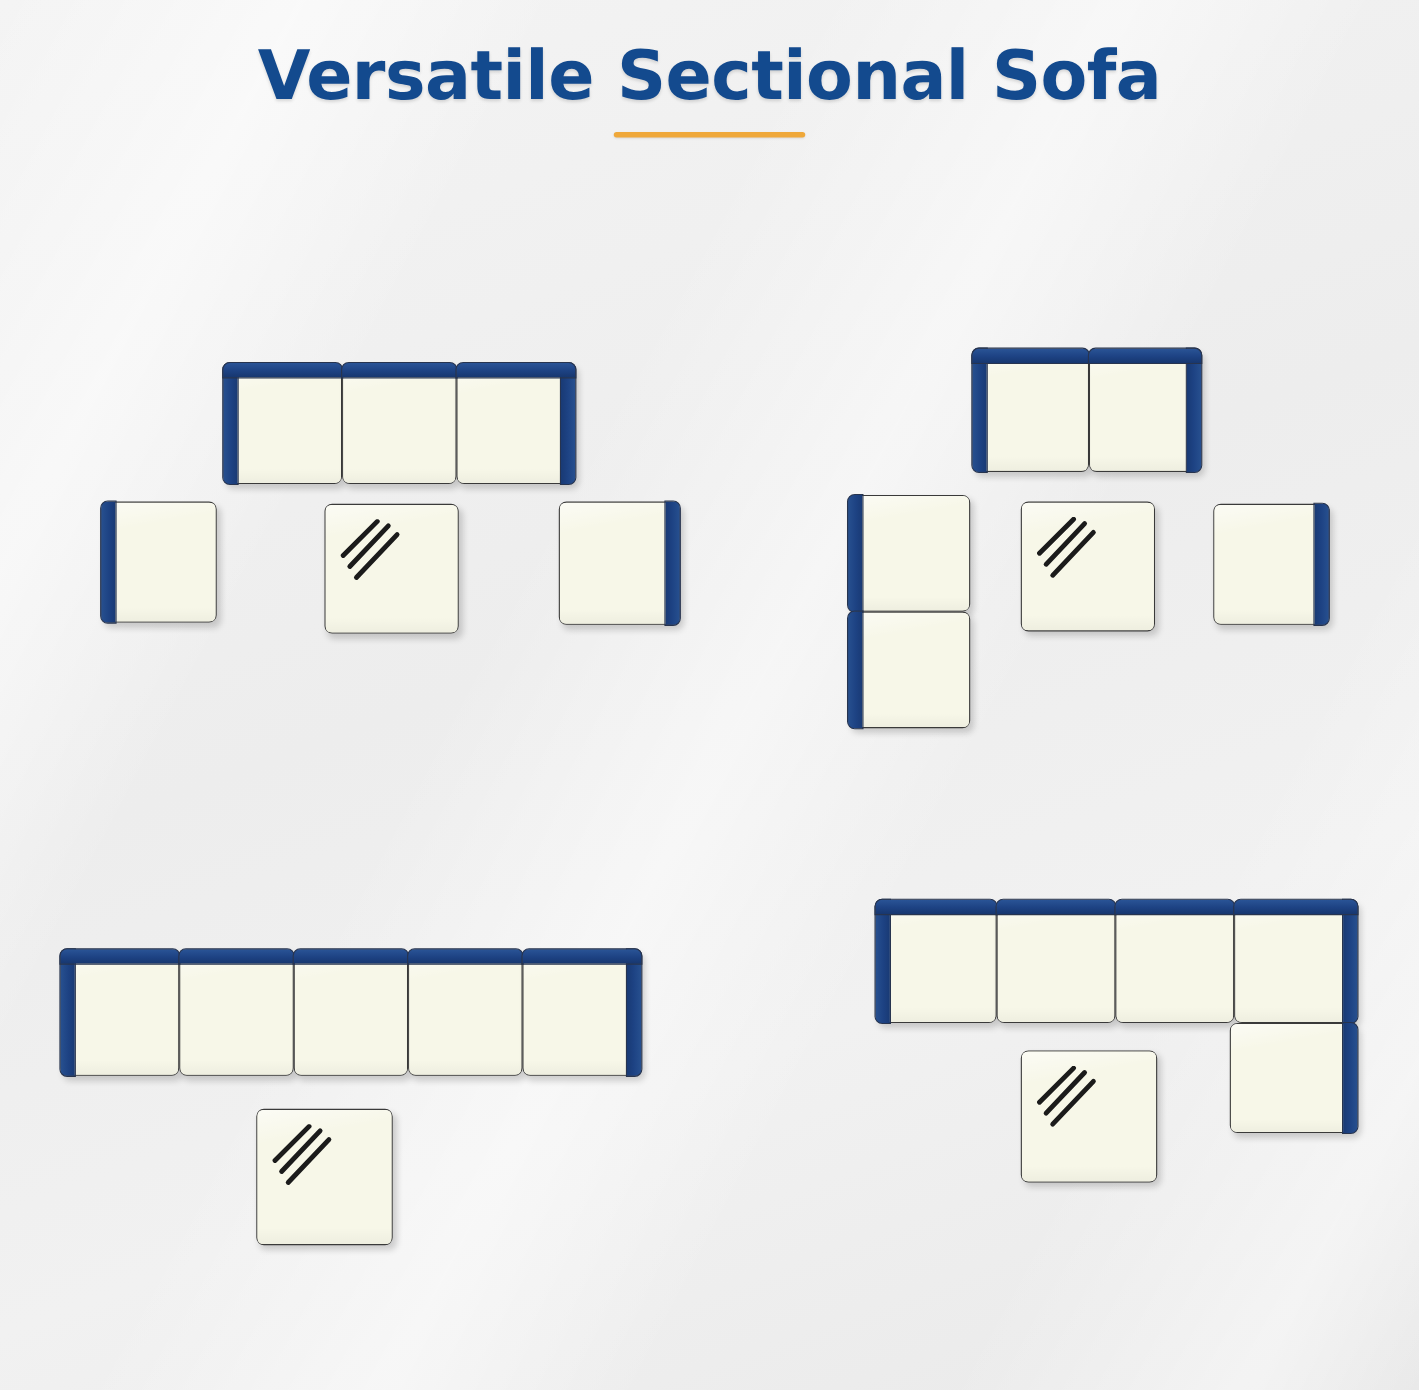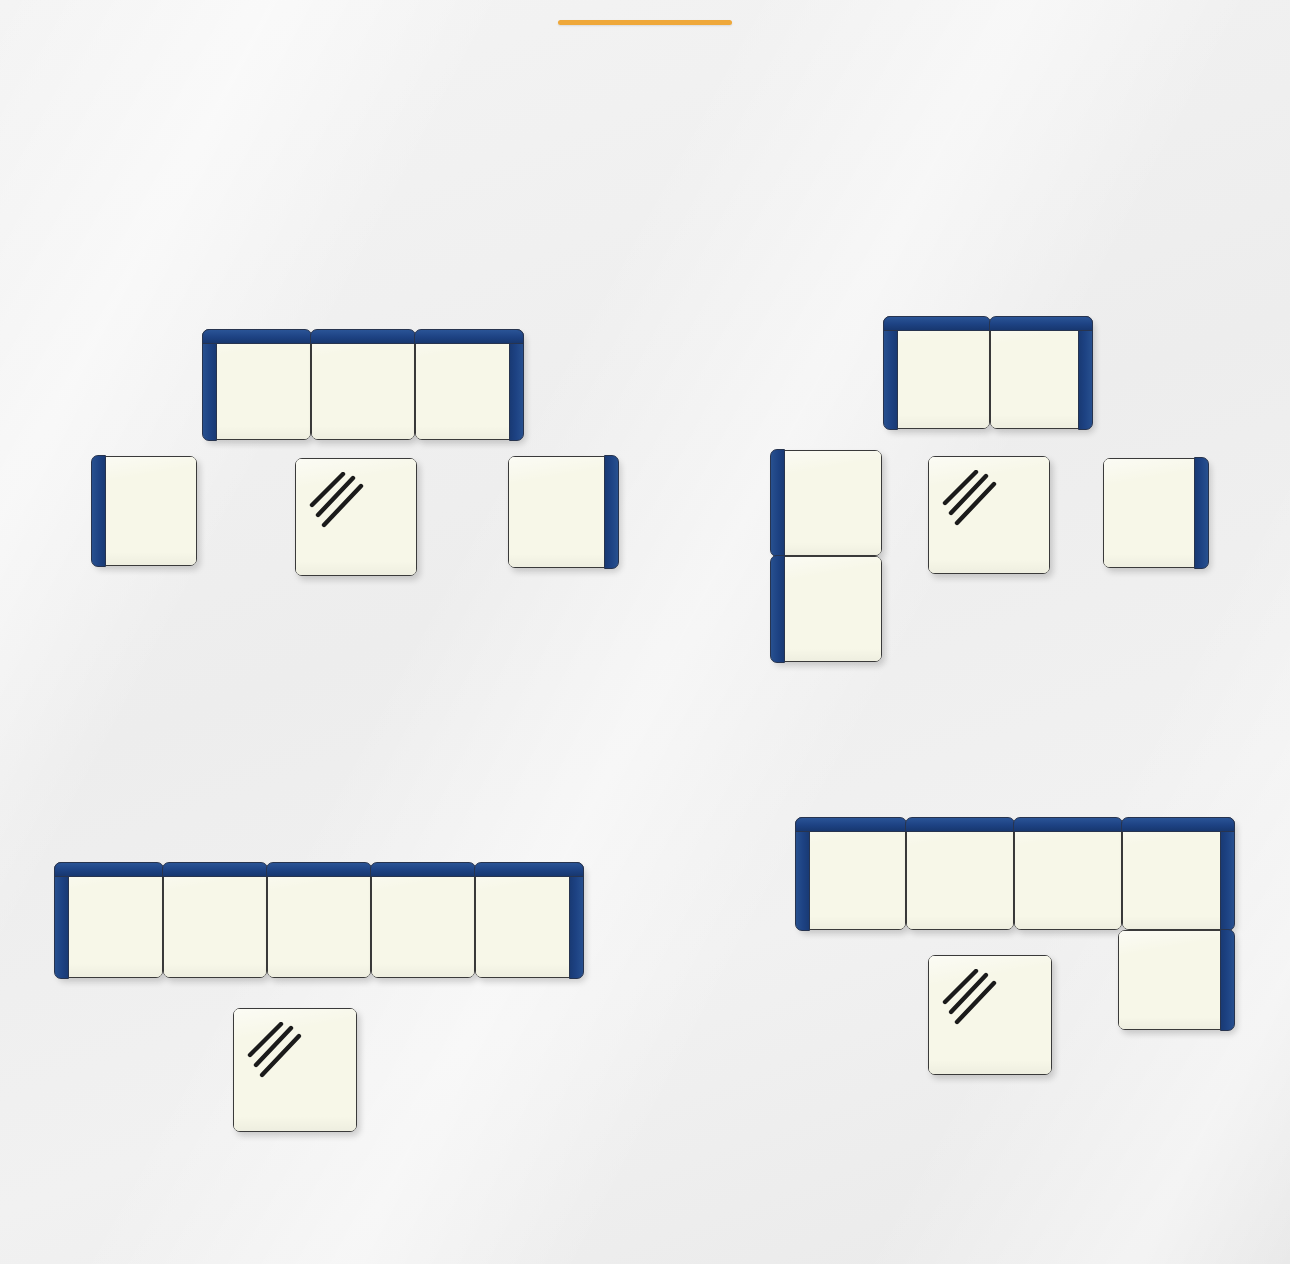--- a/index.html
+++ b/index.html
@@ -133,20 +133,21 @@
     stroke-width: 4.4;
     stroke-linecap: round;
   }
 </style>
 </head>
 <body>
 
 <div id="stage">
 
   <div class="header">
+    <h1 class="title">Versatile Sectional Sofa</h1>
     <div class="title-rule"></div>
   </div>
 
   <div id="configs">
       <div class="config" style="left: 0px; top: 0px;">
         <div class="module back arm-l" style="left: 203px; top: 330px; width: 108px; height: 110px;">
           <div class="seat"></div>
         </div>
         <div class="module back" style="left: 311px; top: 330px; width: 104px; height: 110px;">
           <div class="seat"></div>

